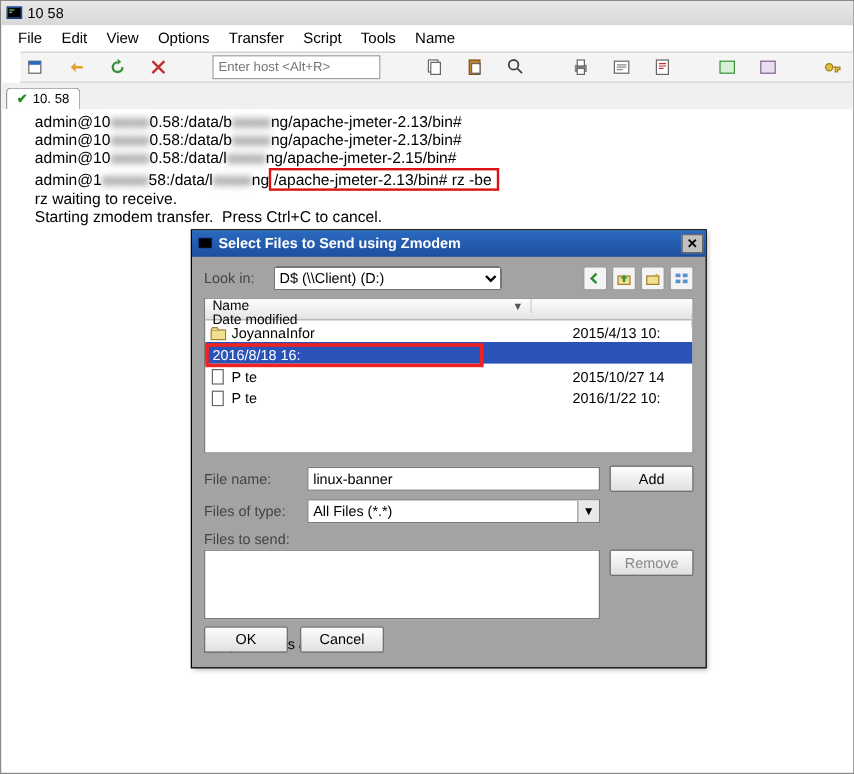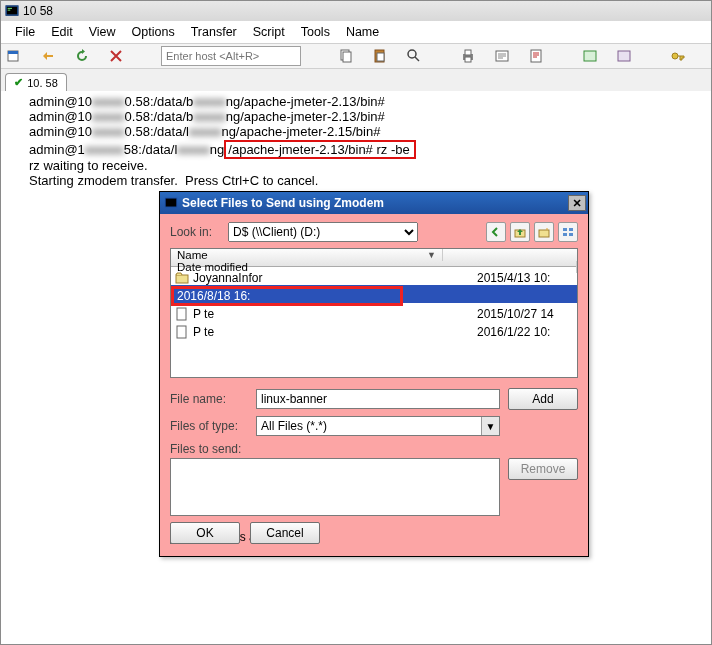--- a/index.html
+++ b/index.html
@@ -2,33 +2,33 @@
 <html><head>
 <meta charset="utf-8">
 <style>
   * { box-sizing: border-box; font-family: Tahoma, "Microsoft Sans Serif", sans-serif; }
   body { margin:0; background:#fff; width:712px; height:645px; overflow:hidden; position:relative; color:#000; }
   .app { width:712px; height:645px; border:1px solid #8a8a8a; position:relative; background:#fff; }
   .titlebar { height:20px; background:linear-gradient(#e8e8e8,#d8d8d8); display:flex; align-items:center; padding:0 4px; font-size:12px; }
   .titlebar .sys-icon { width:14px; height:14px; margin-right:4px; }
   .menubar { height:22px; display:flex; align-items:center; gap:4px; padding:0 8px; font-size:12.5px; }
   .menubar span { padding:2px 6px; }
-  .toolbar { height:26px; display:flex; align-items:center; gap:16px; padding:0 4px; border-top:1px solid #d0d0d0; border-bottom:1px solid #d0d0d0; background:#f4f4f4; }
+  .toolbar { height:26px; display:flex; align-items:center; gap:16px; padding:0 4px; border-top:1px solid #d0d0d0; border-bottom:1px solid #d0d0d0; background:#f4f4f4;margin-left:16px; }
   .tbtn { width:22px; height:22px; display:flex; align-items:center; justify-content:center; border:1px solid transparent; border-radius:2px; }
   .tbtn svg { width:16px; height:16px; }
   .sep { width:1px; height:20px; background:#c0c0c0; margin:0 2px; }
   .hostbox { width:140px; height:20px; border:1px solid #a0a0a0; background:#fff; font-size:11px; color:#888; padding:1px 4px; }
   .tab-strip { height:22px; display:flex; align-items:flex-end; padding:0 4px; background:#f0f0f0; }
   .tab { display:flex; align-items:center; gap:4px; padding:2px 8px; border:1px solid #999; border-bottom:none; border-radius:4px 4px 0 0; background:#fff; font-size:11px; }
   .tab .chk { color:#1a8f1a; font-weight:bold; }
   .term { padding:4px 10px 10px 28px; font-family:"Courier New", monospace; font-size:13px; line-height:14px; white-space:pre; }
   .blur { color:#000; filter:blur(3px); display:inline-block; }
   .rz-box { border:2px solid #d11; padding:0 4px 0 2px; display:inline-block; line-height:15px; }
   
-  .dlg { position:absolute; left:158px; top:190px; width:430px; border:1px solid #000; background:#fca5a5; box-shadow:2px 2px 4px rgba(0,0,0,0.25); }
+  .dlg { position:absolute; left:158px; top:190px; width:430px; border:1px solid #000; background:#a3a3a3; box-shadow:2px 2px 4px rgba(0,0,0,0.25); }
   .dlg-title { height:22px; background:linear-gradient(#2a6ac0,#1e4f9e); color:#fff; display:flex; align-items:center; padding:0 2px 0 4px; font-size:12px; font-weight:bold; }
   .dlg-title .sys { width:14px; height:14px; margin-right:4px; }
   .dlg-title .spacer { flex:1; }
   .dlg-title .close { width:18px; height:16px; background:#c0c0c0; border:1px solid #666; color:#000; font-size:11px; font-weight:bold; display:flex; align-items:center; justify-content:center; }
   .dlg-body { padding:8px 10px 12px 10px; font-size:12px; }
   .row { display:flex; align-items:center; margin-bottom:6px; gap:8px; }
   .lookin select { width:190px; height:20px; font-size:12px; }
   .nav-icons { display:flex; gap:4px; margin-left:auto; }
   .nav-icons .nbtn { width:20px; height:20px; border:1px solid #999; background:#f4f4f4; display:flex; align-items:center; justify-content:center; border-radius:2px; }
   .filelist { border:1px solid #7a7a7a; background:#fff; height:130px; position:relative; overflow:hidden; }

